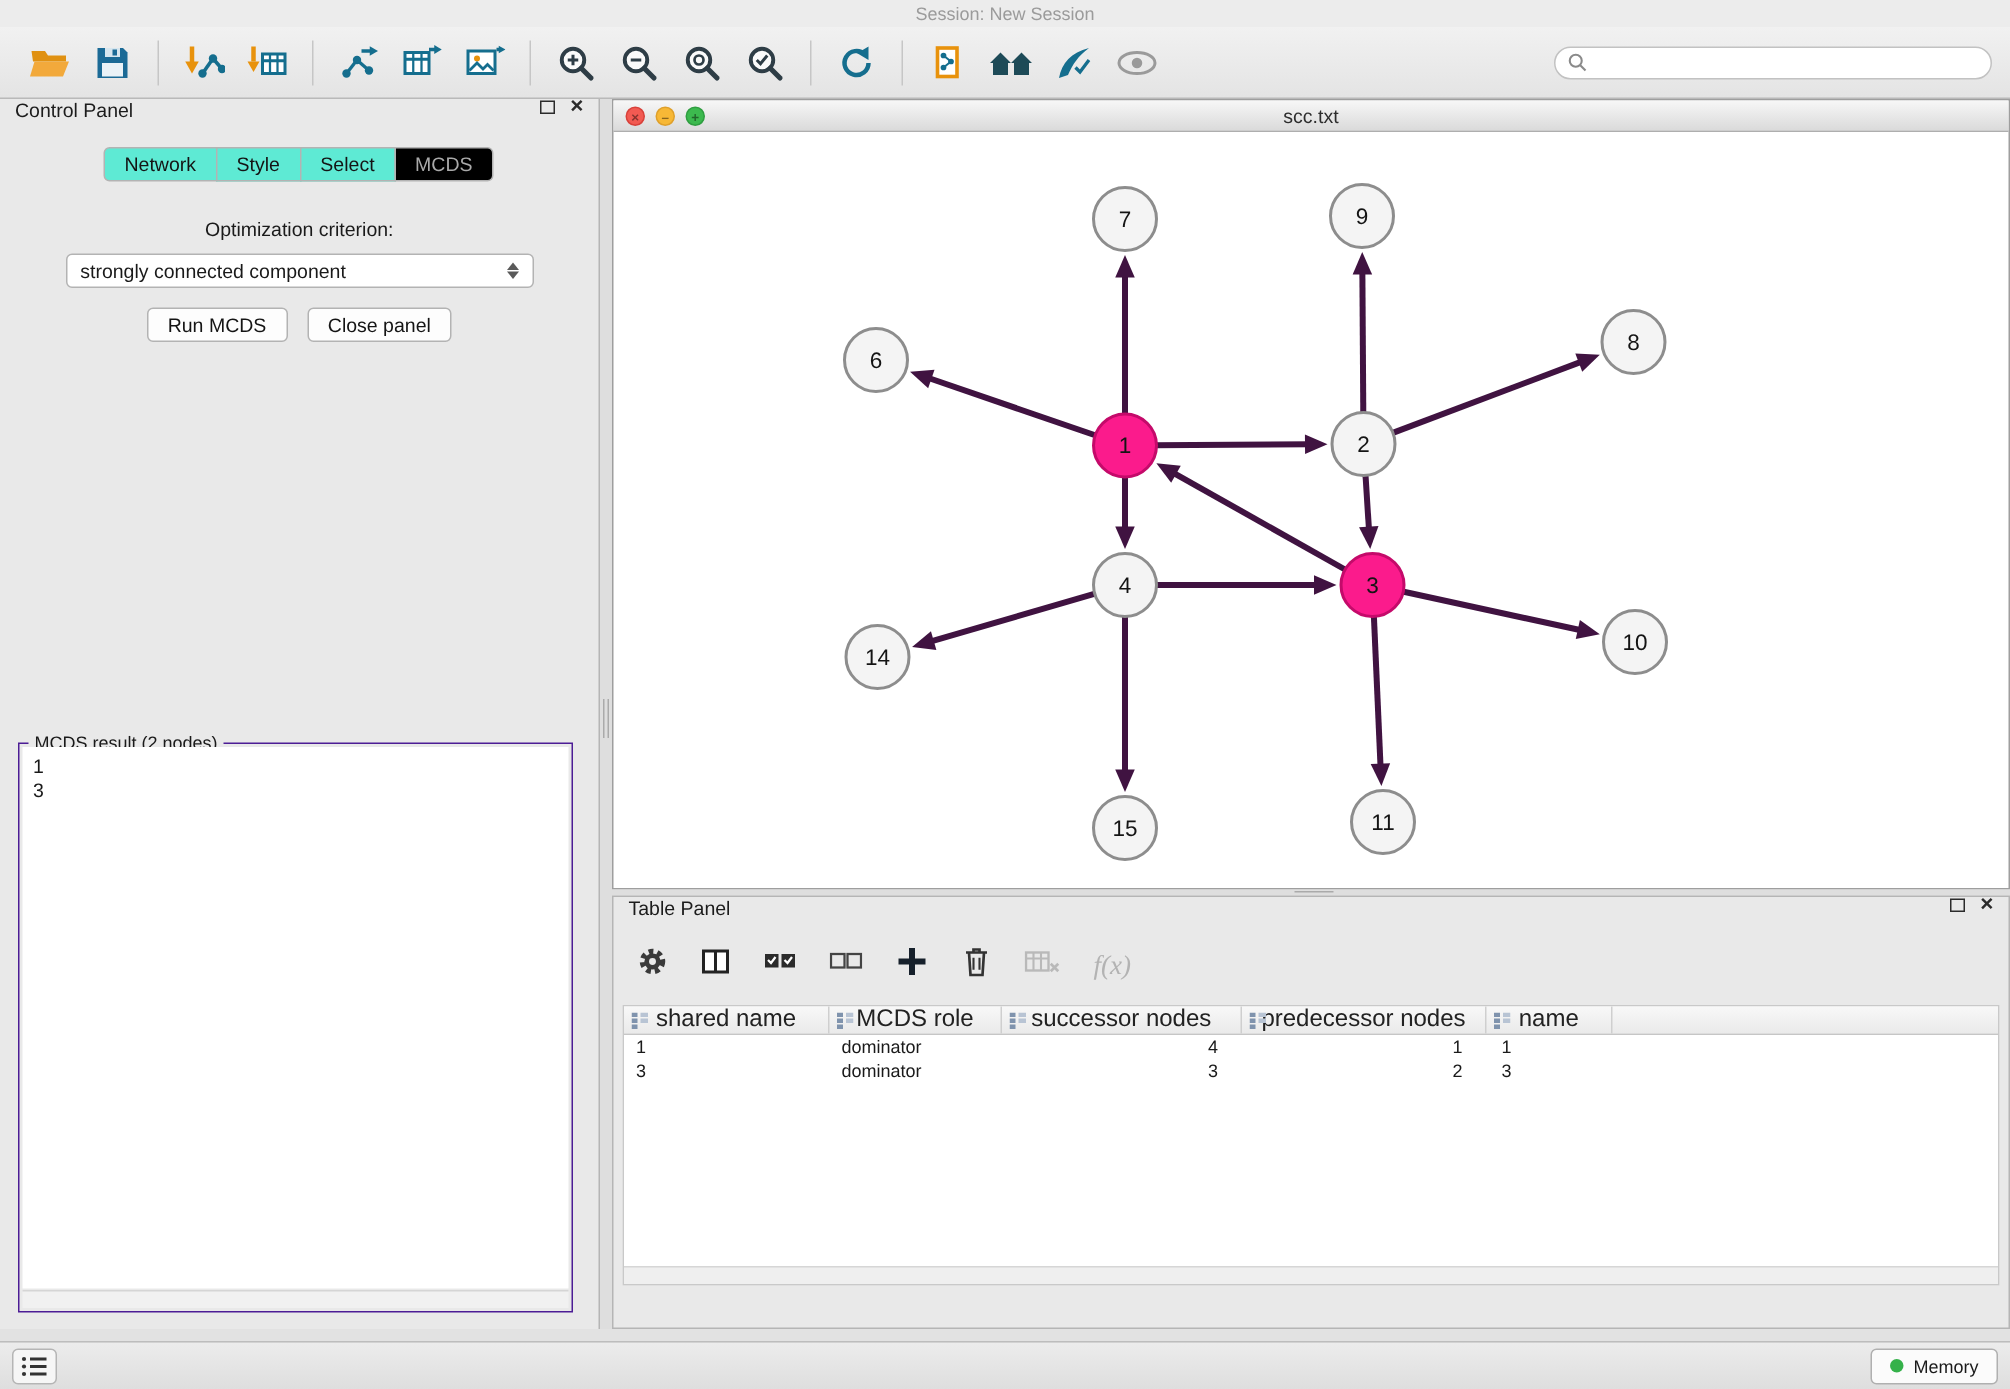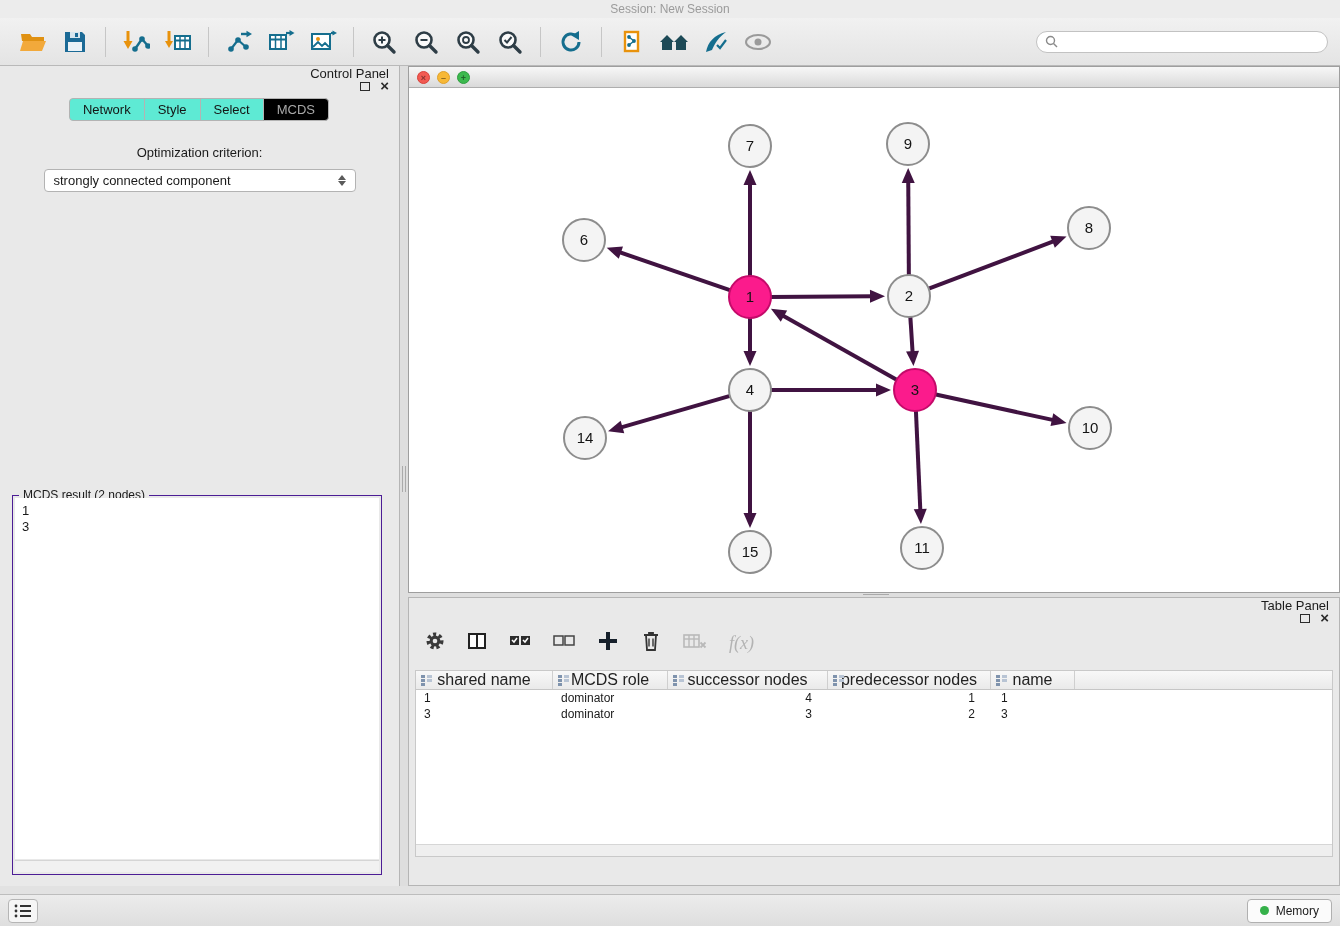--- a/index.html
+++ b/index.html
@@ -24,21 +24,21 @@
     margin-left:auto; width:292px; height:22px; background:#fff;
     border:1px solid #c2c2c2; border-radius:11px; display:flex; align-items:center;
     padding:0 8px; gap:5px;
   }
   .search input { border:none; outline:none; flex:1; font-size:12px; background:transparent; font-family:"Liberation Sans",sans-serif; }
   
   .control-panel {
     position:absolute; left:0; top:66px; width:400px; height:820px;
     background:#e9e9e9; border-right:1px solid #b5b5b5;
   }
-  .panel-header { height:26px; display:flex; align-items:flex-end; padding:0 10px; font-size:13px; color:#1c1c1c;flex-direction:column; }
+  .panel-header { height:26px; display:flex; align-items:flex-start; padding:0 10px; font-size:13px; color:#1c1c1c; }
   .panel-icons { margin-left:auto; display:flex; align-items:center; gap:10px; }
   .float-icon { width:10px; height:9px; border:1.5px solid #2b2b2b; display:inline-block; }
   .close-icon { font-size:15px; font-weight:bold; color:#2b2b2b; line-height:10px; }
   .cp-tabs { display:flex; justify-content:center; margin-top:6px; }
   .tab {
     padding:3px 13px; font-size:13px; background:#5eead4; border:1px solid #b3b3b3;
     margin-left:-1px; color:#141414; cursor:default;
   }
   .tab:first-child { border-radius:4px 0 0 4px; }
   .tab:last-child { border-radius:0 4px 4px 0; }
@@ -284,36 +284,41 @@
       <div class="tab active">MCDS</div>
     </div>
   <div class="opt-label">Optimization criterion:</div>
   <div class="dropdown">
     <span>strongly connected component</span>
     <span class="dd-arrows">
         <i class="dd-up"></i>
         <i class="dd-down"></i>
       </span>
   </div>
+  <div class="btn-row">
+    <button class="btn">Run MCDS</button>
+    <button class="btn">Close panel</button>
+  </div>
   <div class="result-box">
     <span class="result-label">MCDS result (2 nodes)</span>
     <div class="result-inner">
         <div>1</div>
         <div>3</div>
       </div>
     <div class="result-scroll"></div>
   </div>
 </div>
 
 <div class="v-splitter">
     <span class="grip"></span>
   </div>
 
 <div class="network-window">
   <div class="nw-titlebar">
+    <span class="nw-title">scc.txt</span>
     <span class="traffic">
       <span class="light red">×</span>
       <span class="light yellow">–</span>
       <span class="light green">+</span>
     </span>
   </div>
   <div class="graph-area">
     <svg viewBox="0 0 930 504">
         <line x1="341" y1="190" x2="341" y2="94" stroke="#401341" stroke-width="4"></line>
         <polygon points="341,82 347.5,97 334.5,97" fill="#401341"></polygon>

